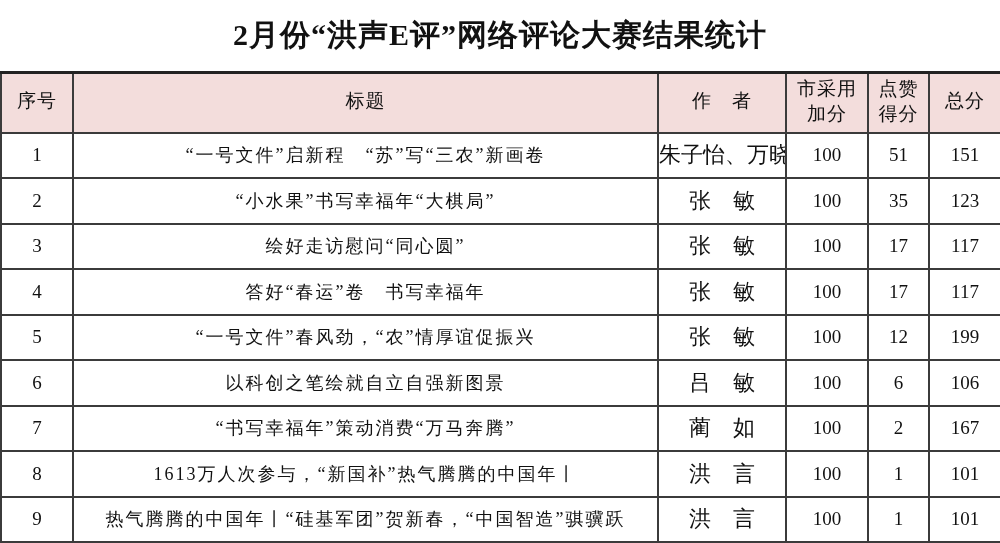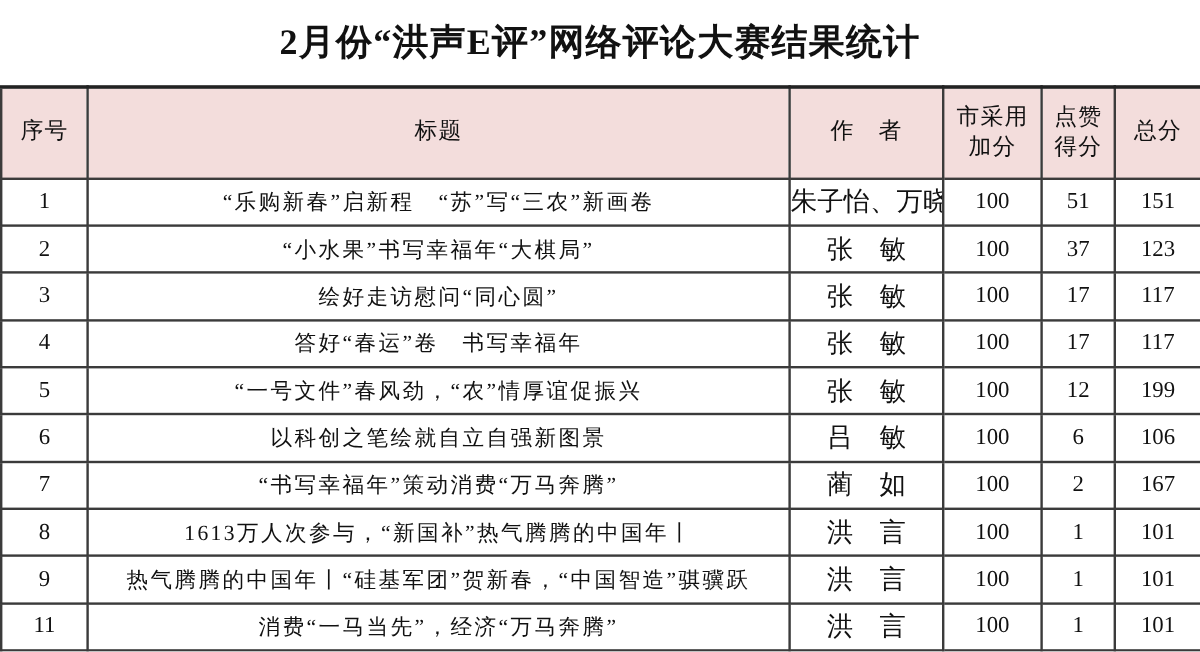--- a/index.html
+++ b/index.html
@@ -29,21 +29,21 @@
     position:absolute;top:71px;left:0;
     width:1000px;height:472px;
     border-collapse:collapse;table-layout:fixed;
     border-top:3px solid #222222;
   }
   th,td{
     border:2px solid var(--border-color);
     text-align:center;vertical-align:middle;
     padding:0;overflow:hidden;
   }
-  thead tr{height:76px;font-family:Liberation Mono, monospace;}
+  thead tr{height:60px;font-family:Liberation Mono, monospace;}
   th{
     background:var(--header-bg);
     font-weight:normal;font-size:19px;line-height:1.3;
     white-space:pre-line;letter-spacing:1px;
   }
   td{font-size:19px;white-space:nowrap;}
   td.col-title{font-size:18px;letter-spacing:2px;}
   td.col-author{font-size:22px;}
   td.col-seq,td.col-city_bonus,td.col-like_score,td.col-total{font-size:19px;}
 </style>
@@ -71,32 +71,32 @@
         <th class="col-city_bonus">市采用
 加分</th>
         <th class="col-like_score">点赞
 得分</th>
         <th class="col-total">总分</th>
       </tr>
     </thead>
   <tbody>
       <tr>
         <td class="col-seq">1</td>
-        <td class="col-title">“乐购新春”启新程　“苏”写“三农”新画卷</td>
+        <td class="col-title">“一号文件”启新程　“苏”写“三农”新画卷</td>
         <td class="col-author">朱子怡、万晓艺</td>
         <td class="col-city_bonus">100</td>
         <td class="col-like_score">51</td>
         <td class="col-total">151</td>
       </tr>
       <tr>
         <td class="col-seq">2</td>
         <td class="col-title">“小水果”书写幸福年“大棋局”</td>
         <td class="col-author">张　敏</td>
         <td class="col-city_bonus">100</td>
-        <td class="col-like_score">37</td>
+        <td class="col-like_score">35</td>
         <td class="col-total">123</td>
       </tr>
       <tr>
         <td class="col-seq">3</td>
         <td class="col-title">绘好走访慰问“同心圆”</td>
         <td class="col-author">张　敏</td>
         <td class="col-city_bonus">100</td>
         <td class="col-like_score">17</td>
         <td class="col-total">117</td>
       </tr>
@@ -141,22 +141,14 @@
         <td class="col-total">101</td>
       </tr>
       <tr>
         <td class="col-seq">9</td>
         <td class="col-title">热气腾腾的中国年丨“硅基军团”贺新春，“中国智造”骐骥跃</td>
         <td class="col-author">洪　言</td>
         <td class="col-city_bonus">100</td>
         <td class="col-like_score">1</td>
         <td class="col-total">101</td>
       </tr>
-      <tr>
-        <td class="col-seq">11</td>
-        <td class="col-title">消费“一马当先”，经济“万马奔腾”</td>
-        <td class="col-author">洪　言</td>
-        <td class="col-city_bonus">100</td>
-        <td class="col-like_score">1</td>
-        <td class="col-total">101</td>
-      </tr>
     </tbody>
 </table>
 
 </body></html>

